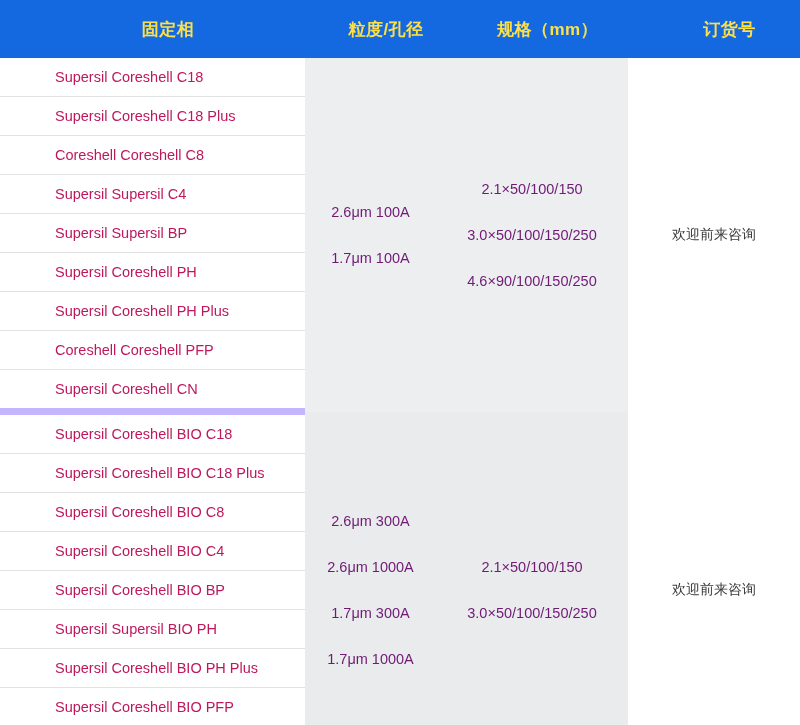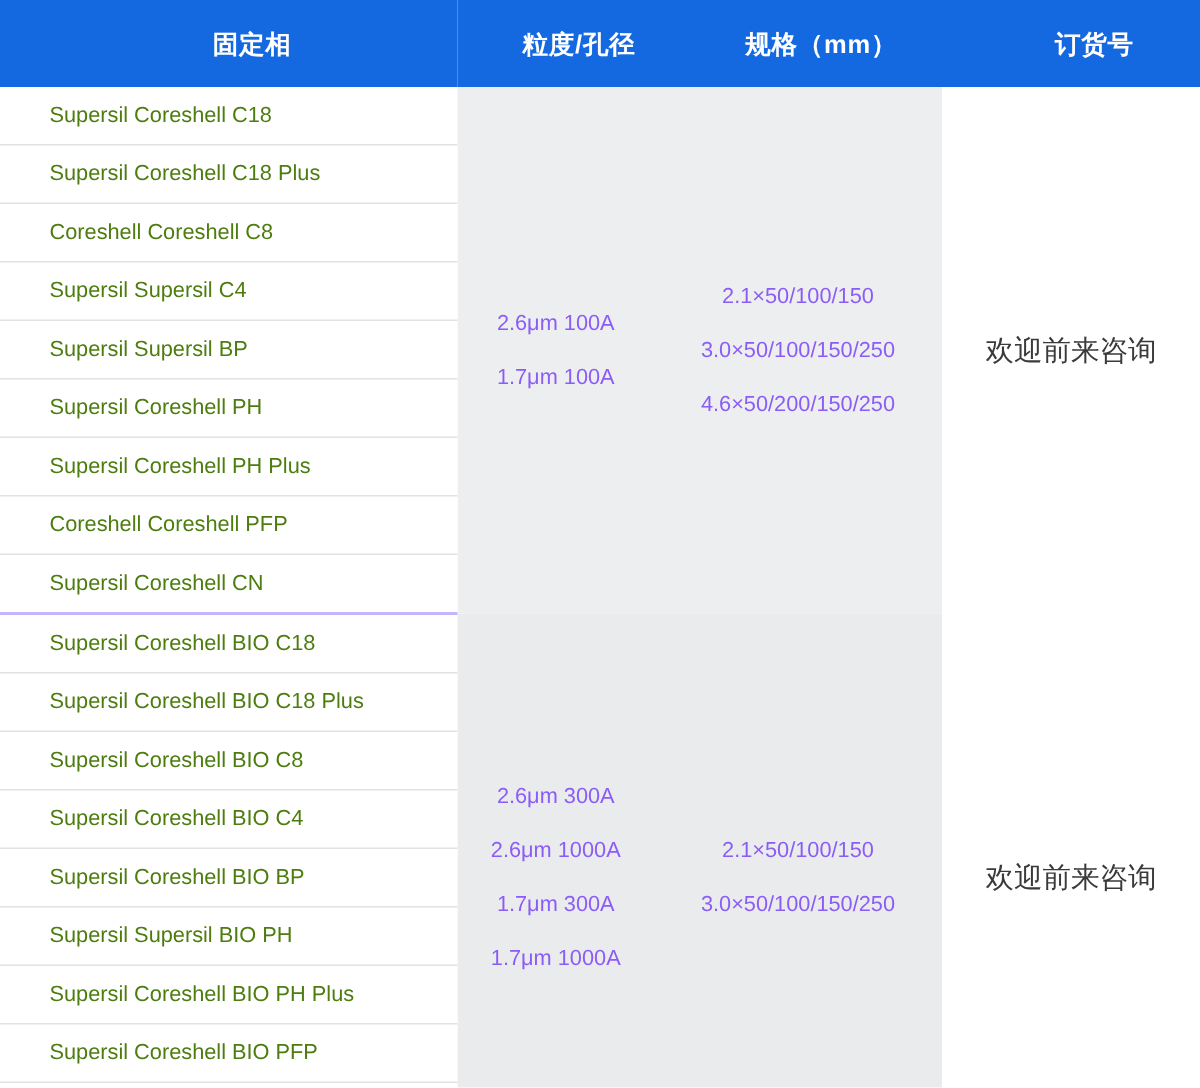--- a/index.html
+++ b/index.html
@@ -19,21 +19,21 @@
     height: 725px;
     box-sizing: border-box;
   }
   table.spec-table {
     border-collapse: collapse;
     table-layout: fixed;
     width: 800px;
   }
   table.spec-table th {
     background: #1569e0;
-    color: #ffffff;
+    color: #fde047;
     font-size: 17px;
     font-weight: bold;
     height: 56px;
     text-align: center;
     vertical-align: middle;
     letter-spacing: 0.5px;
     border: none;
     padding-left: 32px;
   }
   col.c-phase  { width: 305px; }
@@ -41,48 +41,48 @@
   col.c-spec   { width: 192px; }
   col.c-order  { width: 172px; }
 
   td {
     border: none;
     vertical-align: middle;
     font-size: 14.5px;
   }
   td.phase {
     background: #ffffff;
-    padding-left: 33px;
+    padding-left: 55px;
     height: 36px;
-    color: #4d7c0f;
+    color: #be185d;
     font-size: 14.5px;
     border-bottom: 1px solid #e2e2e2;
     white-space: nowrap;
   }
   tr.last-of-block td.phase {
-    border-bottom: 2px solid #c4b5fd;
+    border-bottom: 7px solid #c4b5fd;
   }
   td.merged {
     background: #eceef0;
     text-align: center;
-    color: #8b5cf6;
+    color: #701a75;
     line-height: 30px;
     font-size: 14.5px;
   }
   td.merged.grey-dark {
     background: #e9ebed;
   }
   td.order {
     background: #ffffff;
     text-align: center;
     color: #3a3a3a;
-    font-size: 19px;
+    font-size: 14px;
   }
   .mline { display: block; }
-  .mline + .mline { margin-top: 6px; }
+  .mline + .mline { margin-top: 16px; }
 </style>
 </head>
 <body>
 
 <div class="table-wrap">
   <table class="spec-table">
     <colgroup>
       <col class="c-phase">
       <col class="c-part">
       <col class="c-spec">
@@ -100,21 +100,21 @@
 
       <tr>
         <td class="phase">Supersil Coreshell C18</td>
         <td class="merged" rowspan="9">
           <span class="mline">2.6μm 100A</span>
           <span class="mline">1.7μm 100A</span>
         </td>
         <td class="merged" rowspan="9">
           <span class="mline">2.1×50/100/150</span>
           <span class="mline">3.0×50/100/150/250</span>
-          <span class="mline">4.6×50/200/150/250</span>
+          <span class="mline">4.6×90/100/150/250</span>
         </td>
         <td class="order" rowspan="9">欢迎前来咨询</td>
       </tr>
       <tr>
         <td class="phase">Supersil Coreshell C18 Plus</td>
       </tr>
       <tr>
         <td class="phase">Coreshell Coreshell C8</td>
       </tr>
       <tr>

